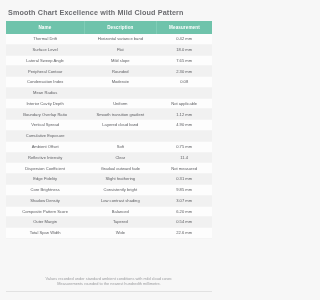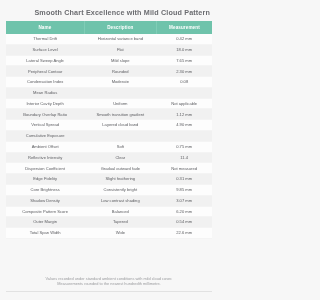--- a/index.html
+++ b/index.html
@@ -20,21 +20,21 @@
   #page {
     position: relative;
     width: 218px;
     height: 300px;
     background: #f7f7f7;
     padding: 0;
   }
 
   
   .doc-title {
-    text-align: right;
+    text-align: left;
     font-size: 7.2px;
     line-height: 9px;
     font-weight: 700;
     color: #6b6c70;
     letter-spacing: 0.15px;
     padding: 8px 8px 4px 8px;
     white-space: nowrap;
     overflow: hidden;
   }
 

